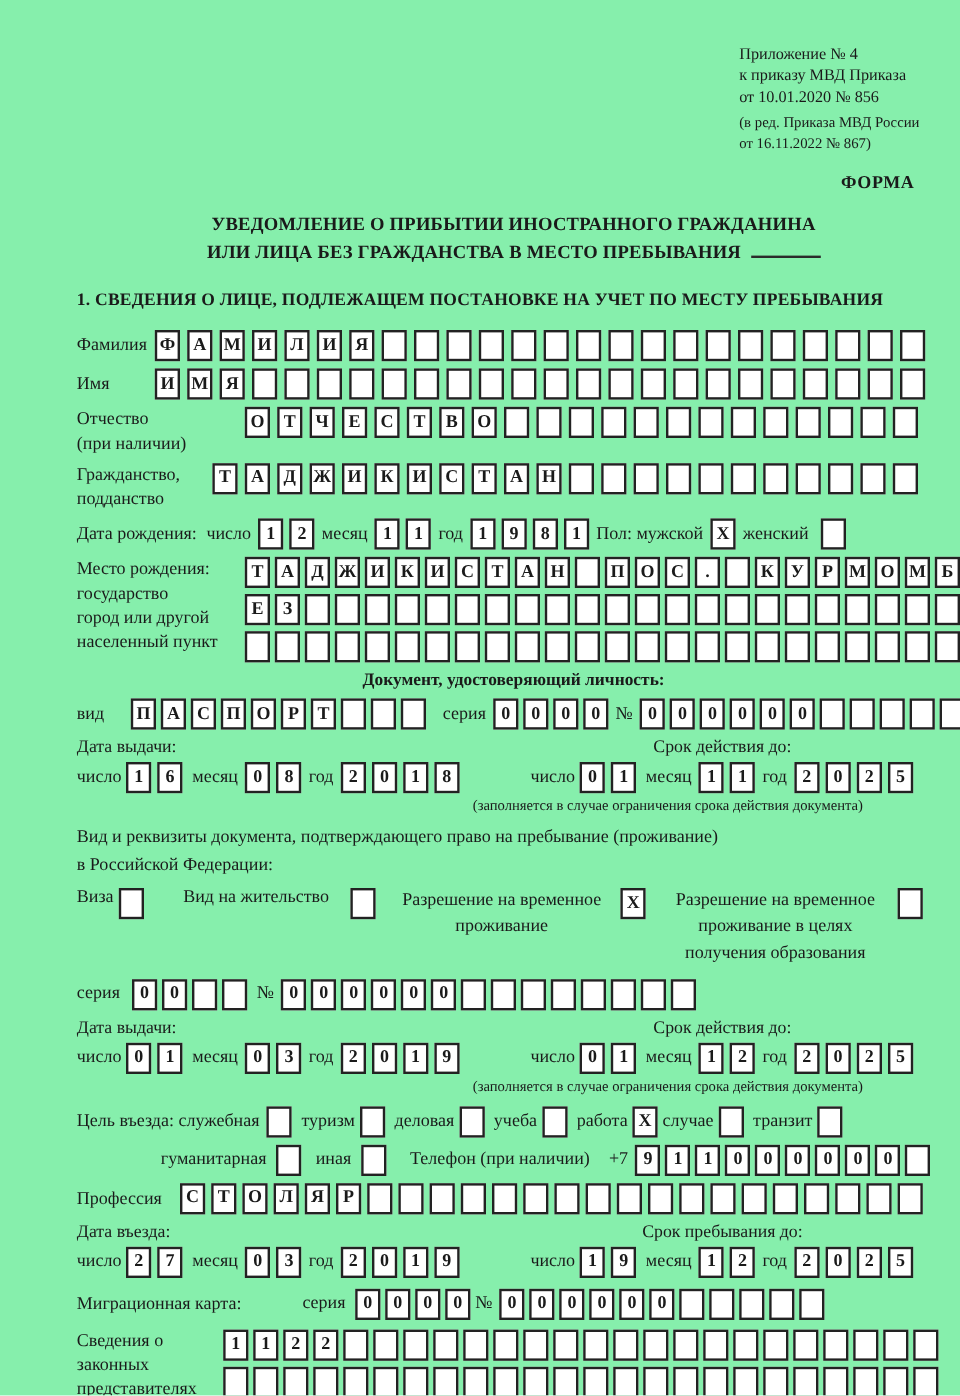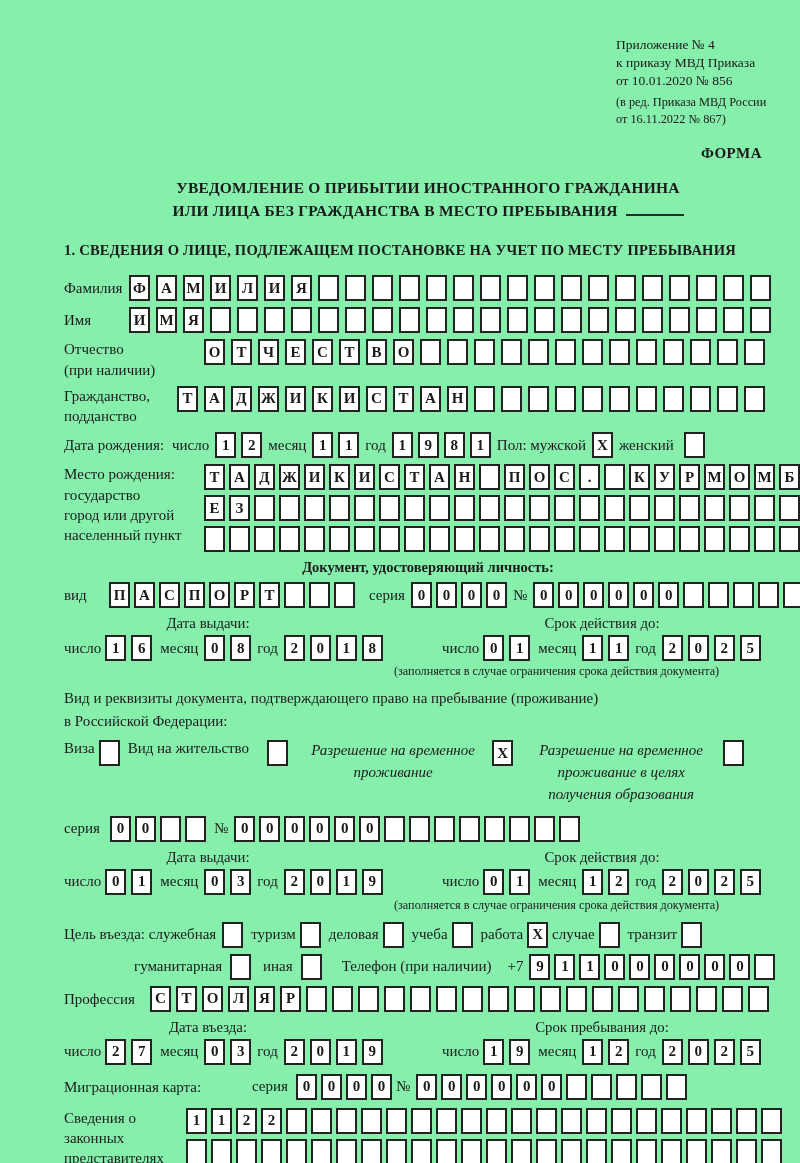--- a/index.html
+++ b/index.html
@@ -32,32 +32,32 @@
   }
   .stack { display:flex; flex-direction:column; gap:5px; }
   .inl { margin:0 6px; white-space:nowrap; }
   .inl0 { white-space:nowrap; }
   .center-bold { text-align:center; font-weight:bold; font-size:14.5px; margin-top:7px; }
   
   .datecols { display:flex; margin-top:7px; }
   .dcol1 { width:348px; flex-shrink:0; }
   .dcol2 { flex:1; }
   .dhead { text-align:center; font-size:14.8px; }
-  .dhead.left-off { text-align:center; padding-right:60px; }
+  .dhead.left-off { text-align:left; padding-right:60px; }
   .drow { display:flex; align-items:center; margin-top:3px; }
   .dnote { font-size:12.2px; margin-top:3px; white-space:nowrap; margin-left:-18px; }
   .para { margin-top:8px; line-height:1.5; }
   
   .permitrow { display:flex; align-items:flex-start; margin-top:8px; }
-  .mlc { text-align:center; line-height:1.45;font-style:italic; }
+  .mlc { text-align:center; line-height:1.45; }
   .w175{width:178px;} .w185{width:188px;}
   .cb { margin-top:0; }
   .ml4{margin-left:4px;} .ml6{margin-left:6px;} .ml8{margin-left:8px;} .ml10{margin-left:10px;}
   .ml12{margin-left:12px;} .ml14{margin-left:14px;} .ml16{margin-left:16px;} .ml18{margin-left:18px;}
-  .ml20{margin-left:20px;} .ml22{margin-left:8px;} .ml30{margin-left:30px;} .ind70{margin-left:70px;}
+  .ml20{margin-left:20px;} .ml22{margin-left:33px;} .ml30{margin-left:30px;} .ind70{margin-left:70px;}
 </style>
 </head>
 <body>
 
 <div class="page">
 
   <div class="top-note">
     <div>Приложение № 4</div>
     <div>к приказу МВД Приказа</div>
     <div>от 10.01.2020 № 856</div>

